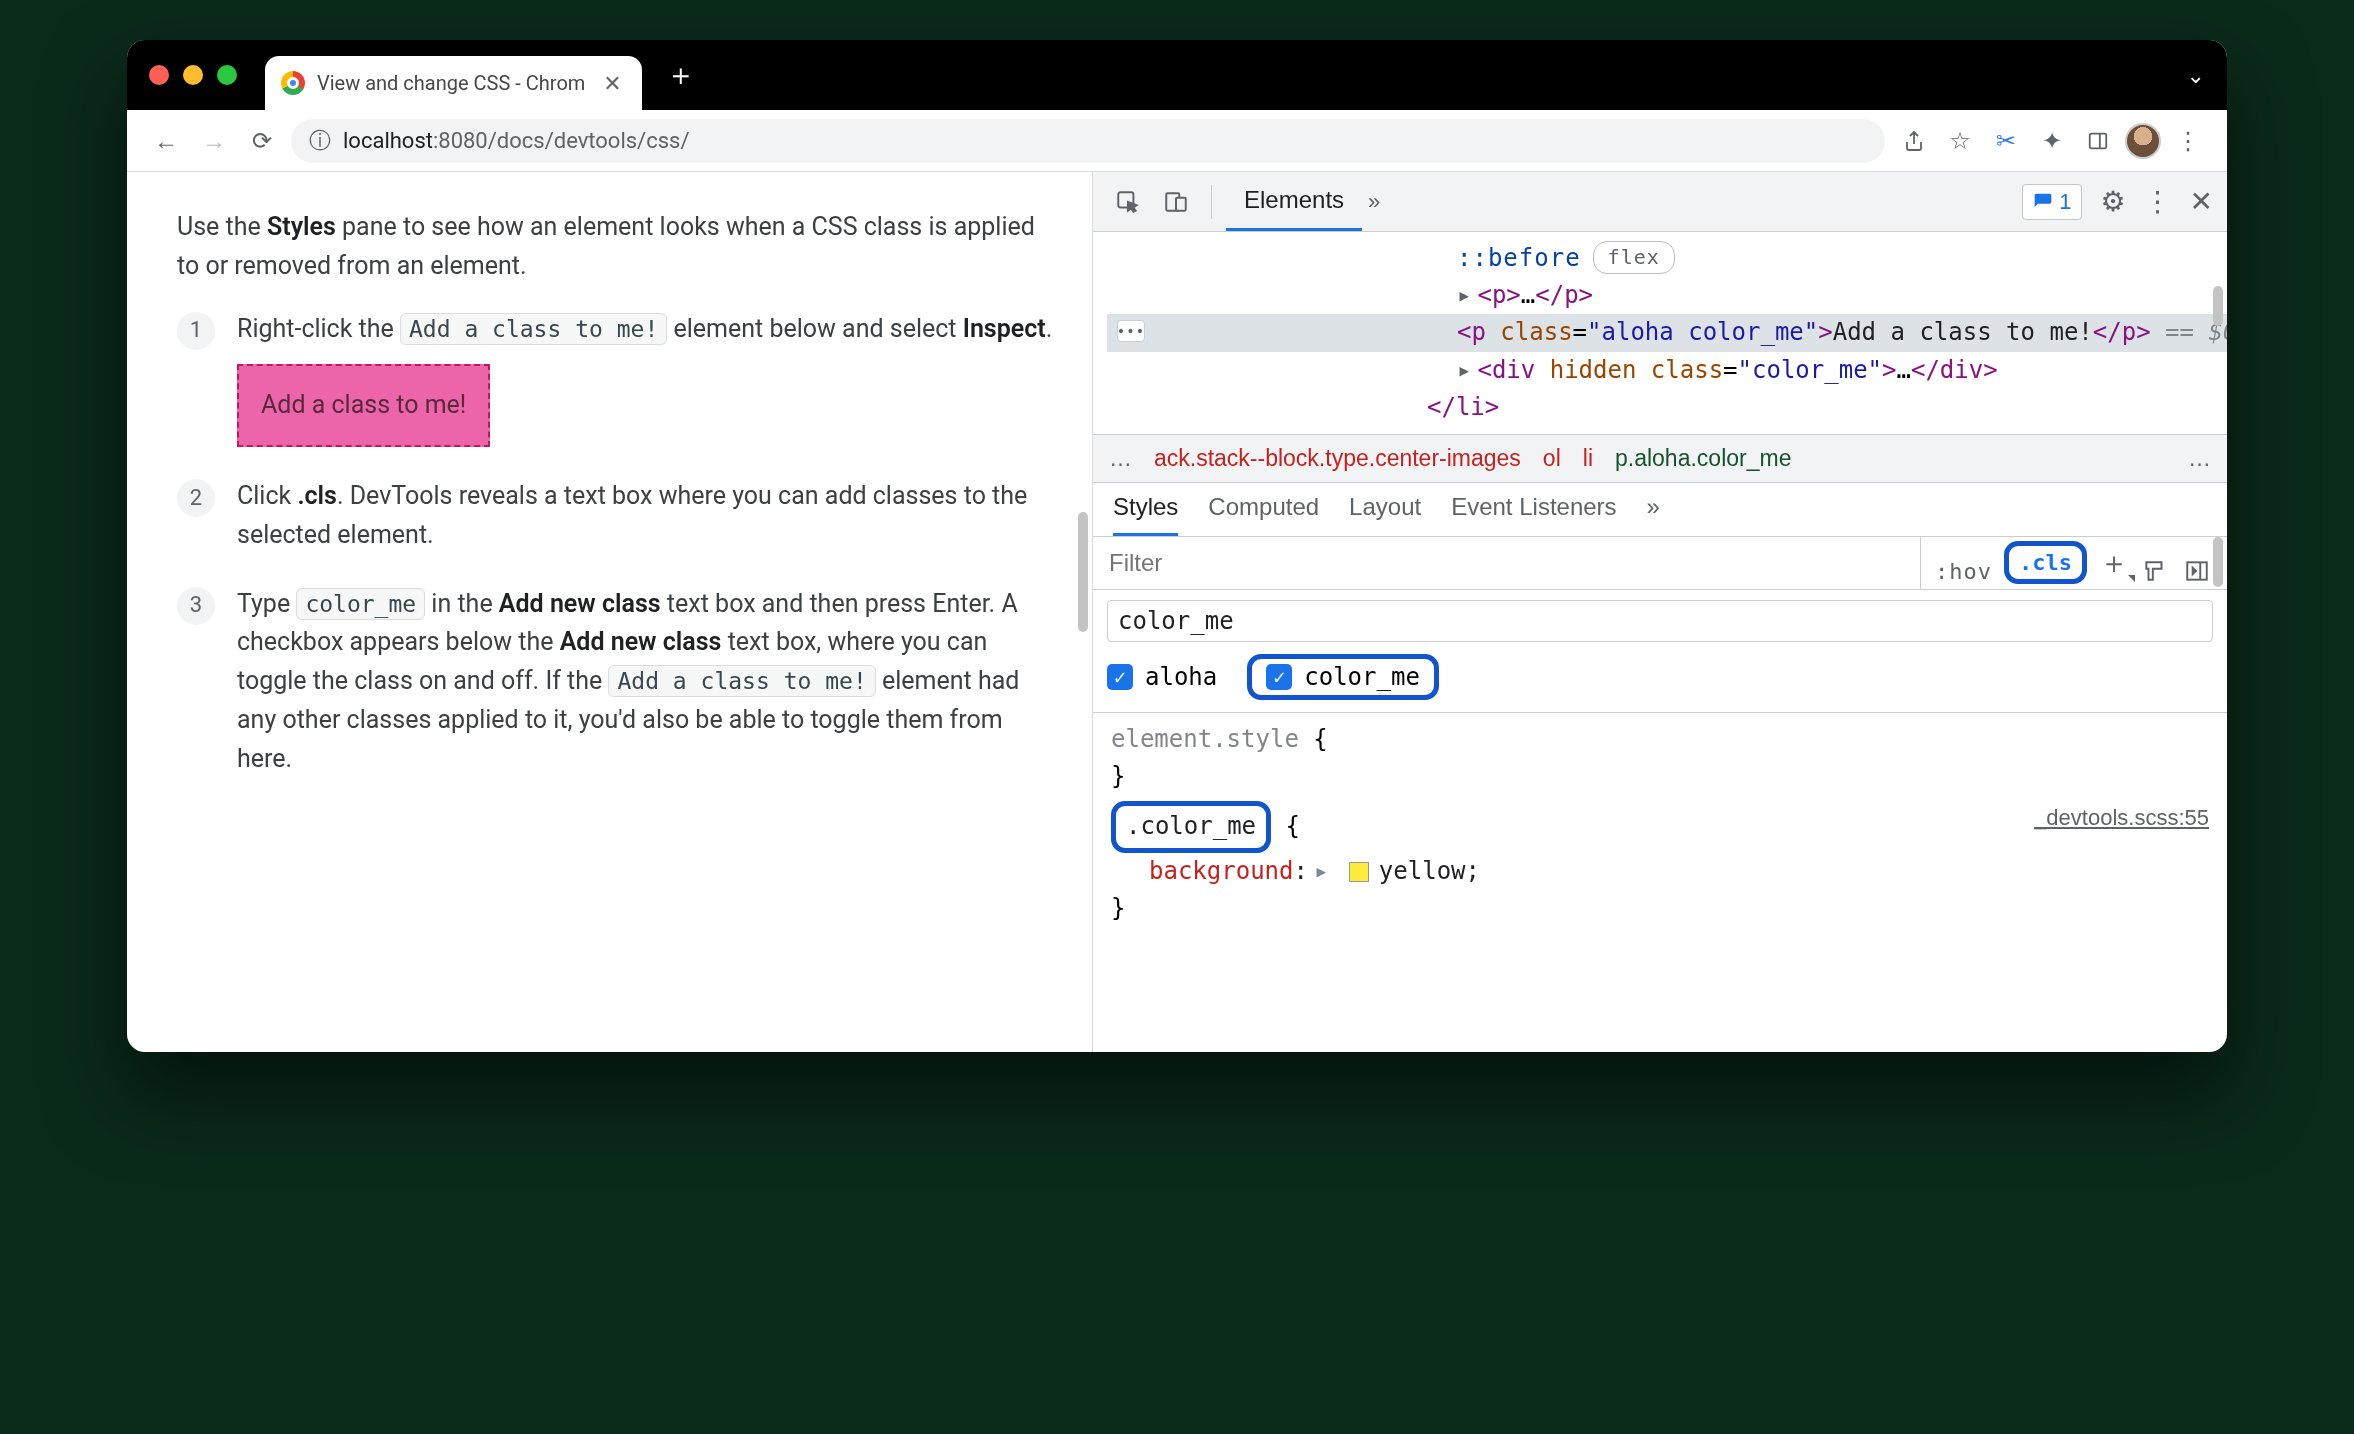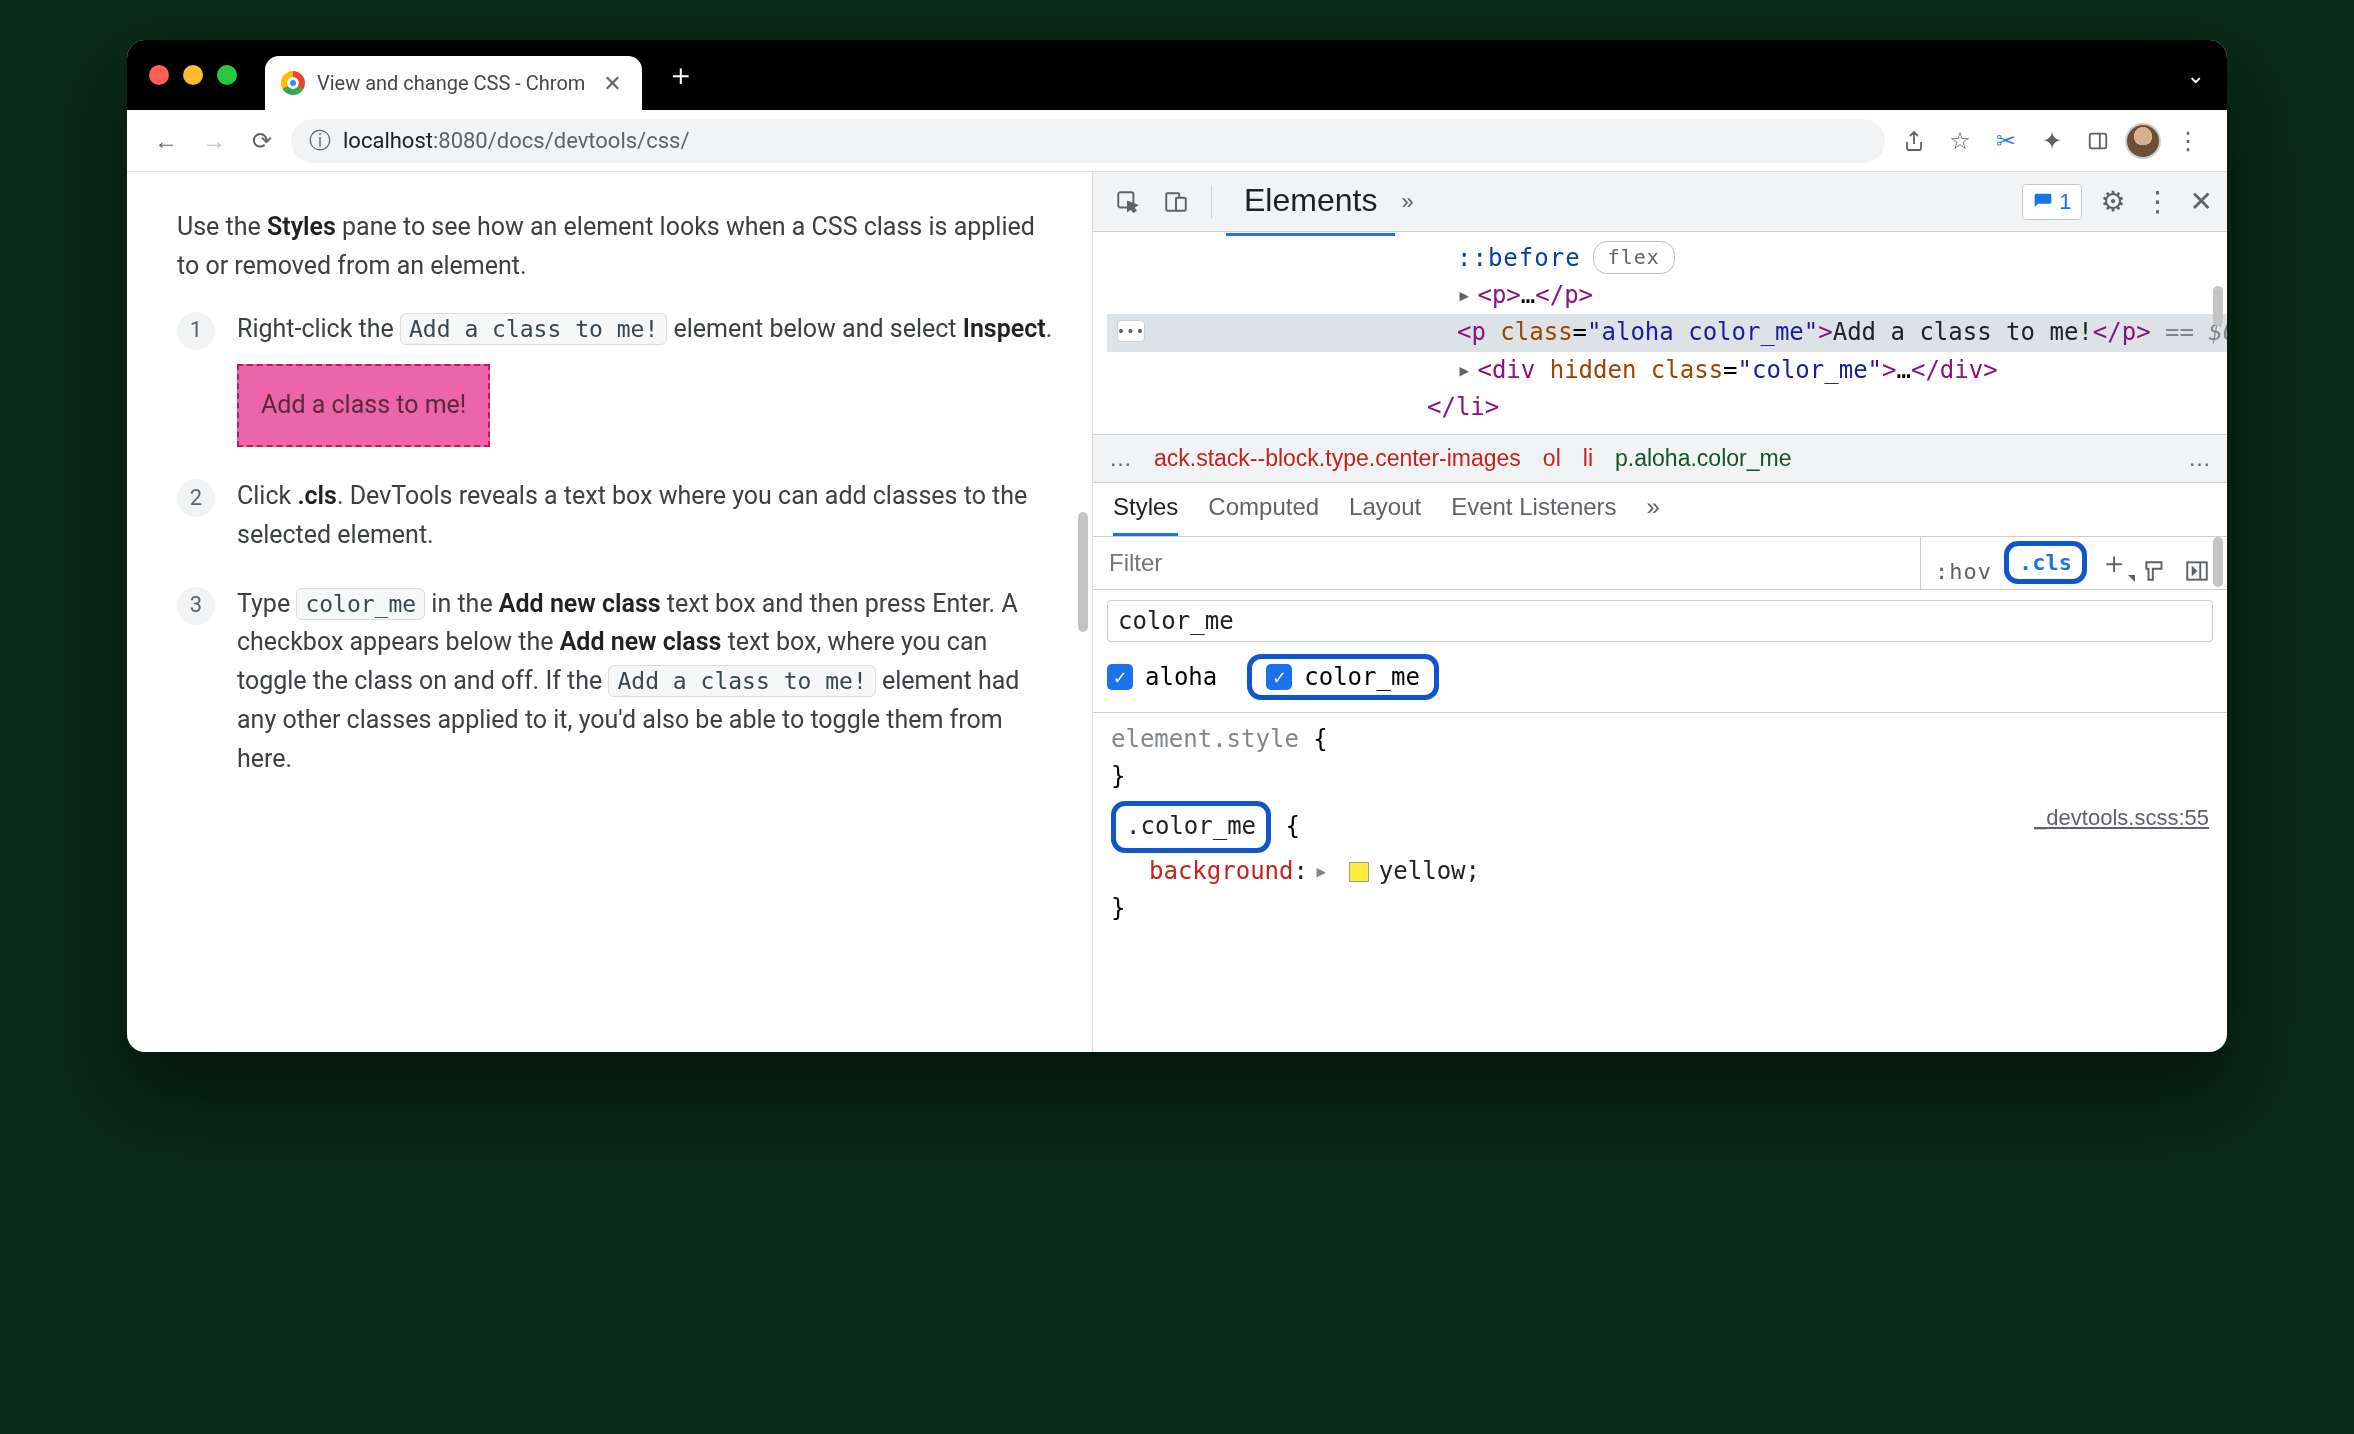--- a/index.html
+++ b/index.html
@@ -123,21 +123,21 @@
   }
   
   .devtools{ flex:1; display:flex; flex-direction:column; font-family: ui-monospace, Menlo, monospace; min-width:0; }
   .dt-header{
     height:60px; border-bottom:1px solid #cacdd1; background:#f1f3f4;
     display:flex; align-items:center; gap:6px; padding:0 14px;
     font-family:-apple-system, sans-serif;
   }
   .dt-hbtn{ width:42px; height:42px; display:flex; align-items:center; justify-content:center; color:#5f6368;}
   .dt-sep{ width:1px; height:34px; background:#cacdd1; margin:0 8px;}
-  .dt-tab{ font-size:32px; color:#5f6368; padding:14px 18px;}
+  .dt-tab{ font-size:24px; color:#5f6368; padding:14px 18px;}
   .dt-tab.active{ color:#202124; border-bottom:3px solid #1a73e8; font-weight:500;}
   .dt-more{ font-size:22px; color:#5f6368;}
   .dt-header-right{ margin-left:auto; display:flex; align-items:center; gap:18px;}
   .issues-badge{
     display:flex; align-items:center; gap:6px; color:#1a73e8;
     border:1px solid #c4c7c5; background:#fff; border-radius:4px; padding:4px 10px;
     font-size:22px;
   }
   .gear, .vdots, .close-x{ font-size:28px; color:#5f6368;}
   

